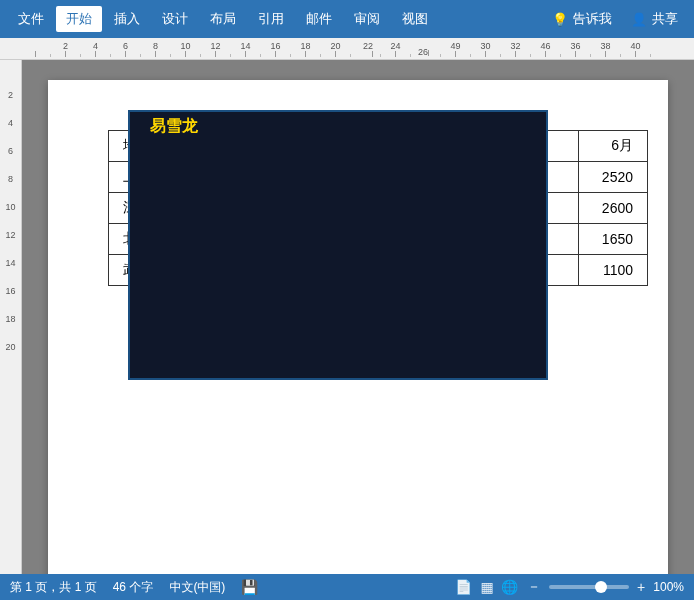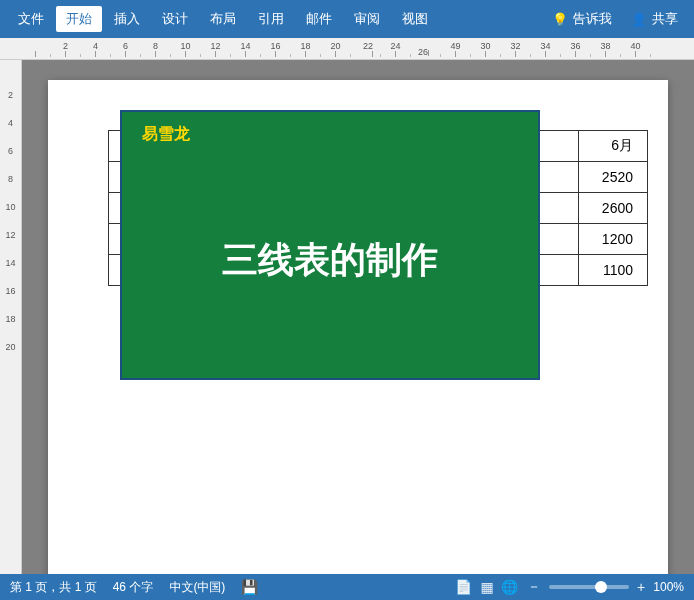--- a/index.html
+++ b/index.html
@@ -147,28 +147,28 @@
     }
     .doc-table td.col-value {
       width: 60px;
       text-align: right;
     }
 
     
     .popup-overlay {
       position: absolute;
       top: 30px;
-      left: 72px;
+      left: 80px;
       width: 420px;
       height: 270px;
-      background: #15803d;
+      background: #0f172a;
       border: 2px solid #1a4f80;
       display: flex;
       flex-direction: column;
-      padding: 12px 20px;
+      padding: 4px 20px;
       z-index: 10;
     }
     .popup-title {
       color: #ffd700;
       font-size: 16px;
       font-weight: bold;
       margin-bottom: 10px;
     }
     .popup-main-text {
       color: white;
@@ -381,21 +381,21 @@
       </div>
       <div style="display: flex; flex-direction: column; align-items: center; width: 15px;">
         <span class="ruler-number">32</span>
         <div class="ruler-line-major"></div>
       </div>
       <div style="display: flex; flex-direction: column; align-items: center; width: 15px;">
         <span style="height: 10px;"></span>
         <div class="ruler-line-minor"></div>
       </div>
       <div style="display: flex; flex-direction: column; align-items: center; width: 15px;">
-        <span class="ruler-number">34</span>
+        <span class="ruler-number">46</span>
         <div class="ruler-line-major"></div>
       </div>
       <div style="display: flex; flex-direction: column; align-items: center; width: 15px;">
         <span style="height: 10px;"></span>
         <div class="ruler-line-minor"></div>
       </div>
       <div style="display: flex; flex-direction: column; align-items: center; width: 15px;">
         <span class="ruler-number">36</span>
         <div class="ruler-line-major"></div>
       </div>
@@ -437,21 +437,20 @@
       <div class="ruler-v-num">18</div>
       <div class="ruler-v-num">20</div>
     </div>
   </div>
 
   <div class="doc-canvas">
     <div class="doc-page">
 
       <div class="popup-overlay">
         <div class="popup-title">易雪龙</div>
-        <div class="popup-main-text">三线表的制作</div>
       </div>
 
       <table class="doc-table">
         <tbody>
           <tr>
             <td class="col-region">地区</td>
             <td style="width:340px;"></td>
             <td class="col-value">6月</td>
           </tr>
           <tr>
@@ -460,21 +459,21 @@
             <td class="col-value">2520</td>
           </tr>
           <tr>
             <td class="col-region">深圳</td>
             <td></td>
             <td class="col-value">2600</td>
           </tr>
           <tr>
             <td class="col-region">北京</td>
             <td></td>
-            <td class="col-value">1200</td>
+            <td class="col-value">1650</td>
           </tr>
           <tr>
             <td class="col-region">武汉</td>
             <td></td>
             <td class="col-value">1100</td>
           </tr>
         </tbody>
       </table>
 
     </div>

